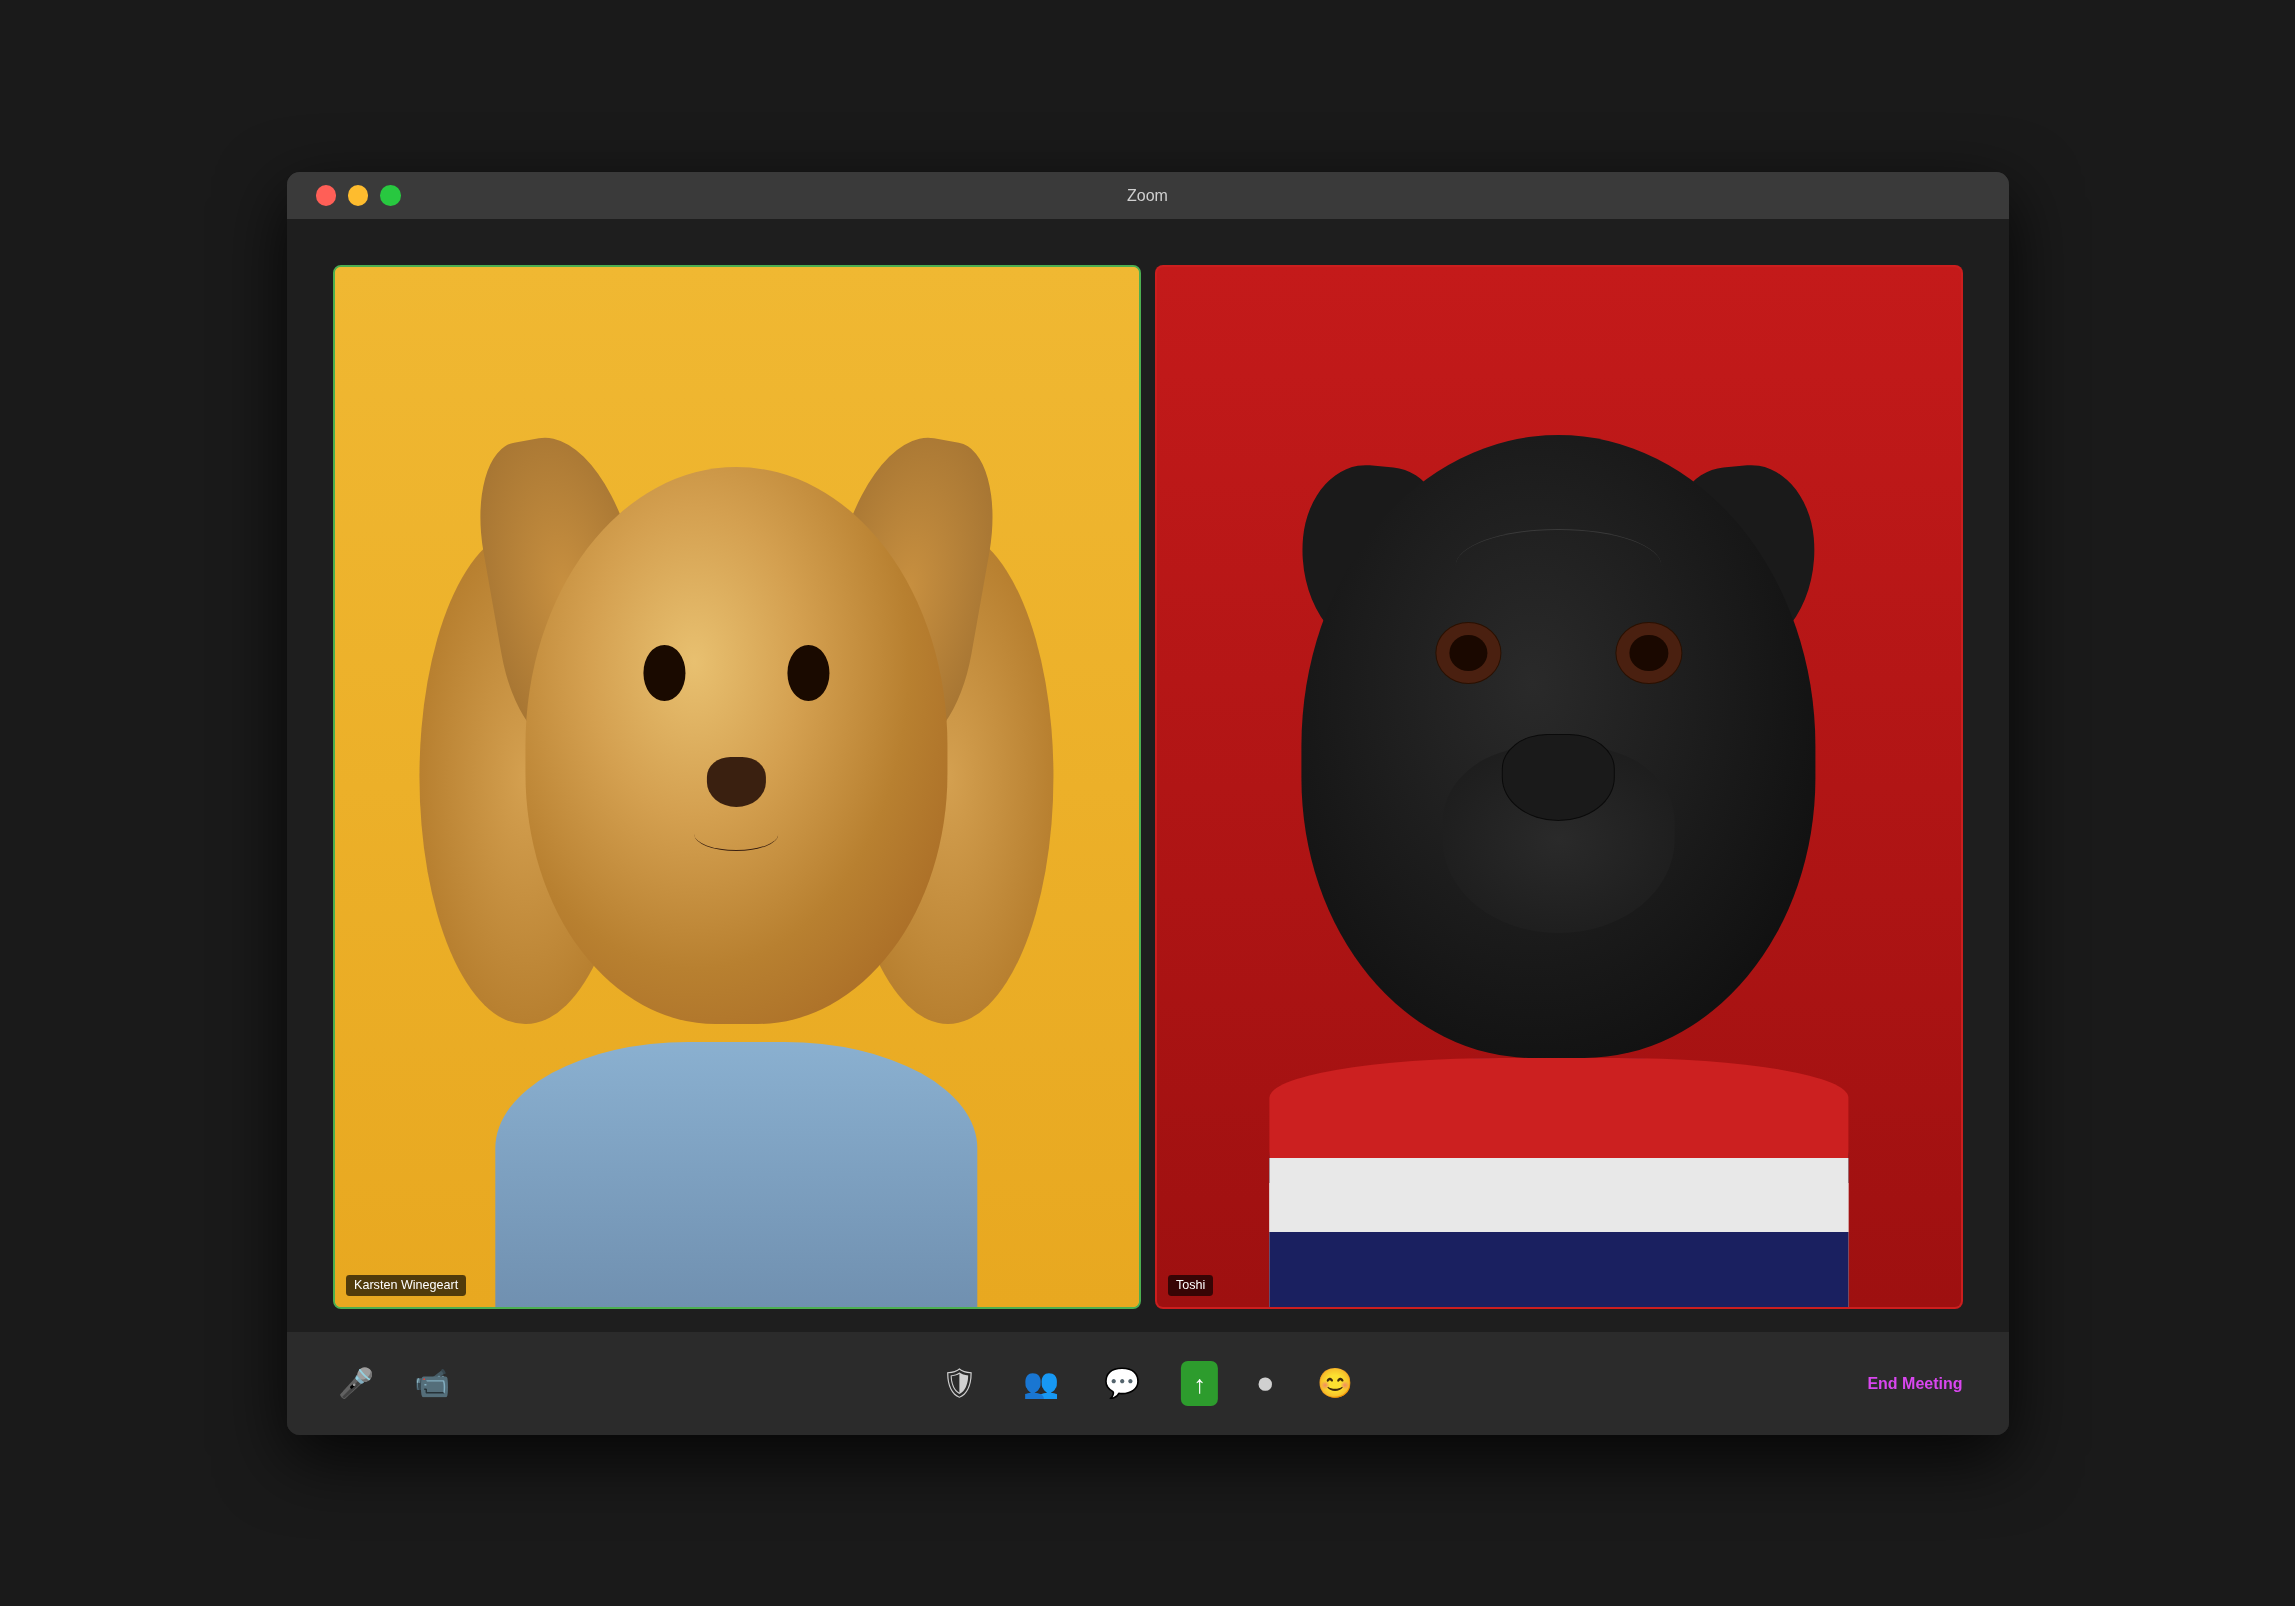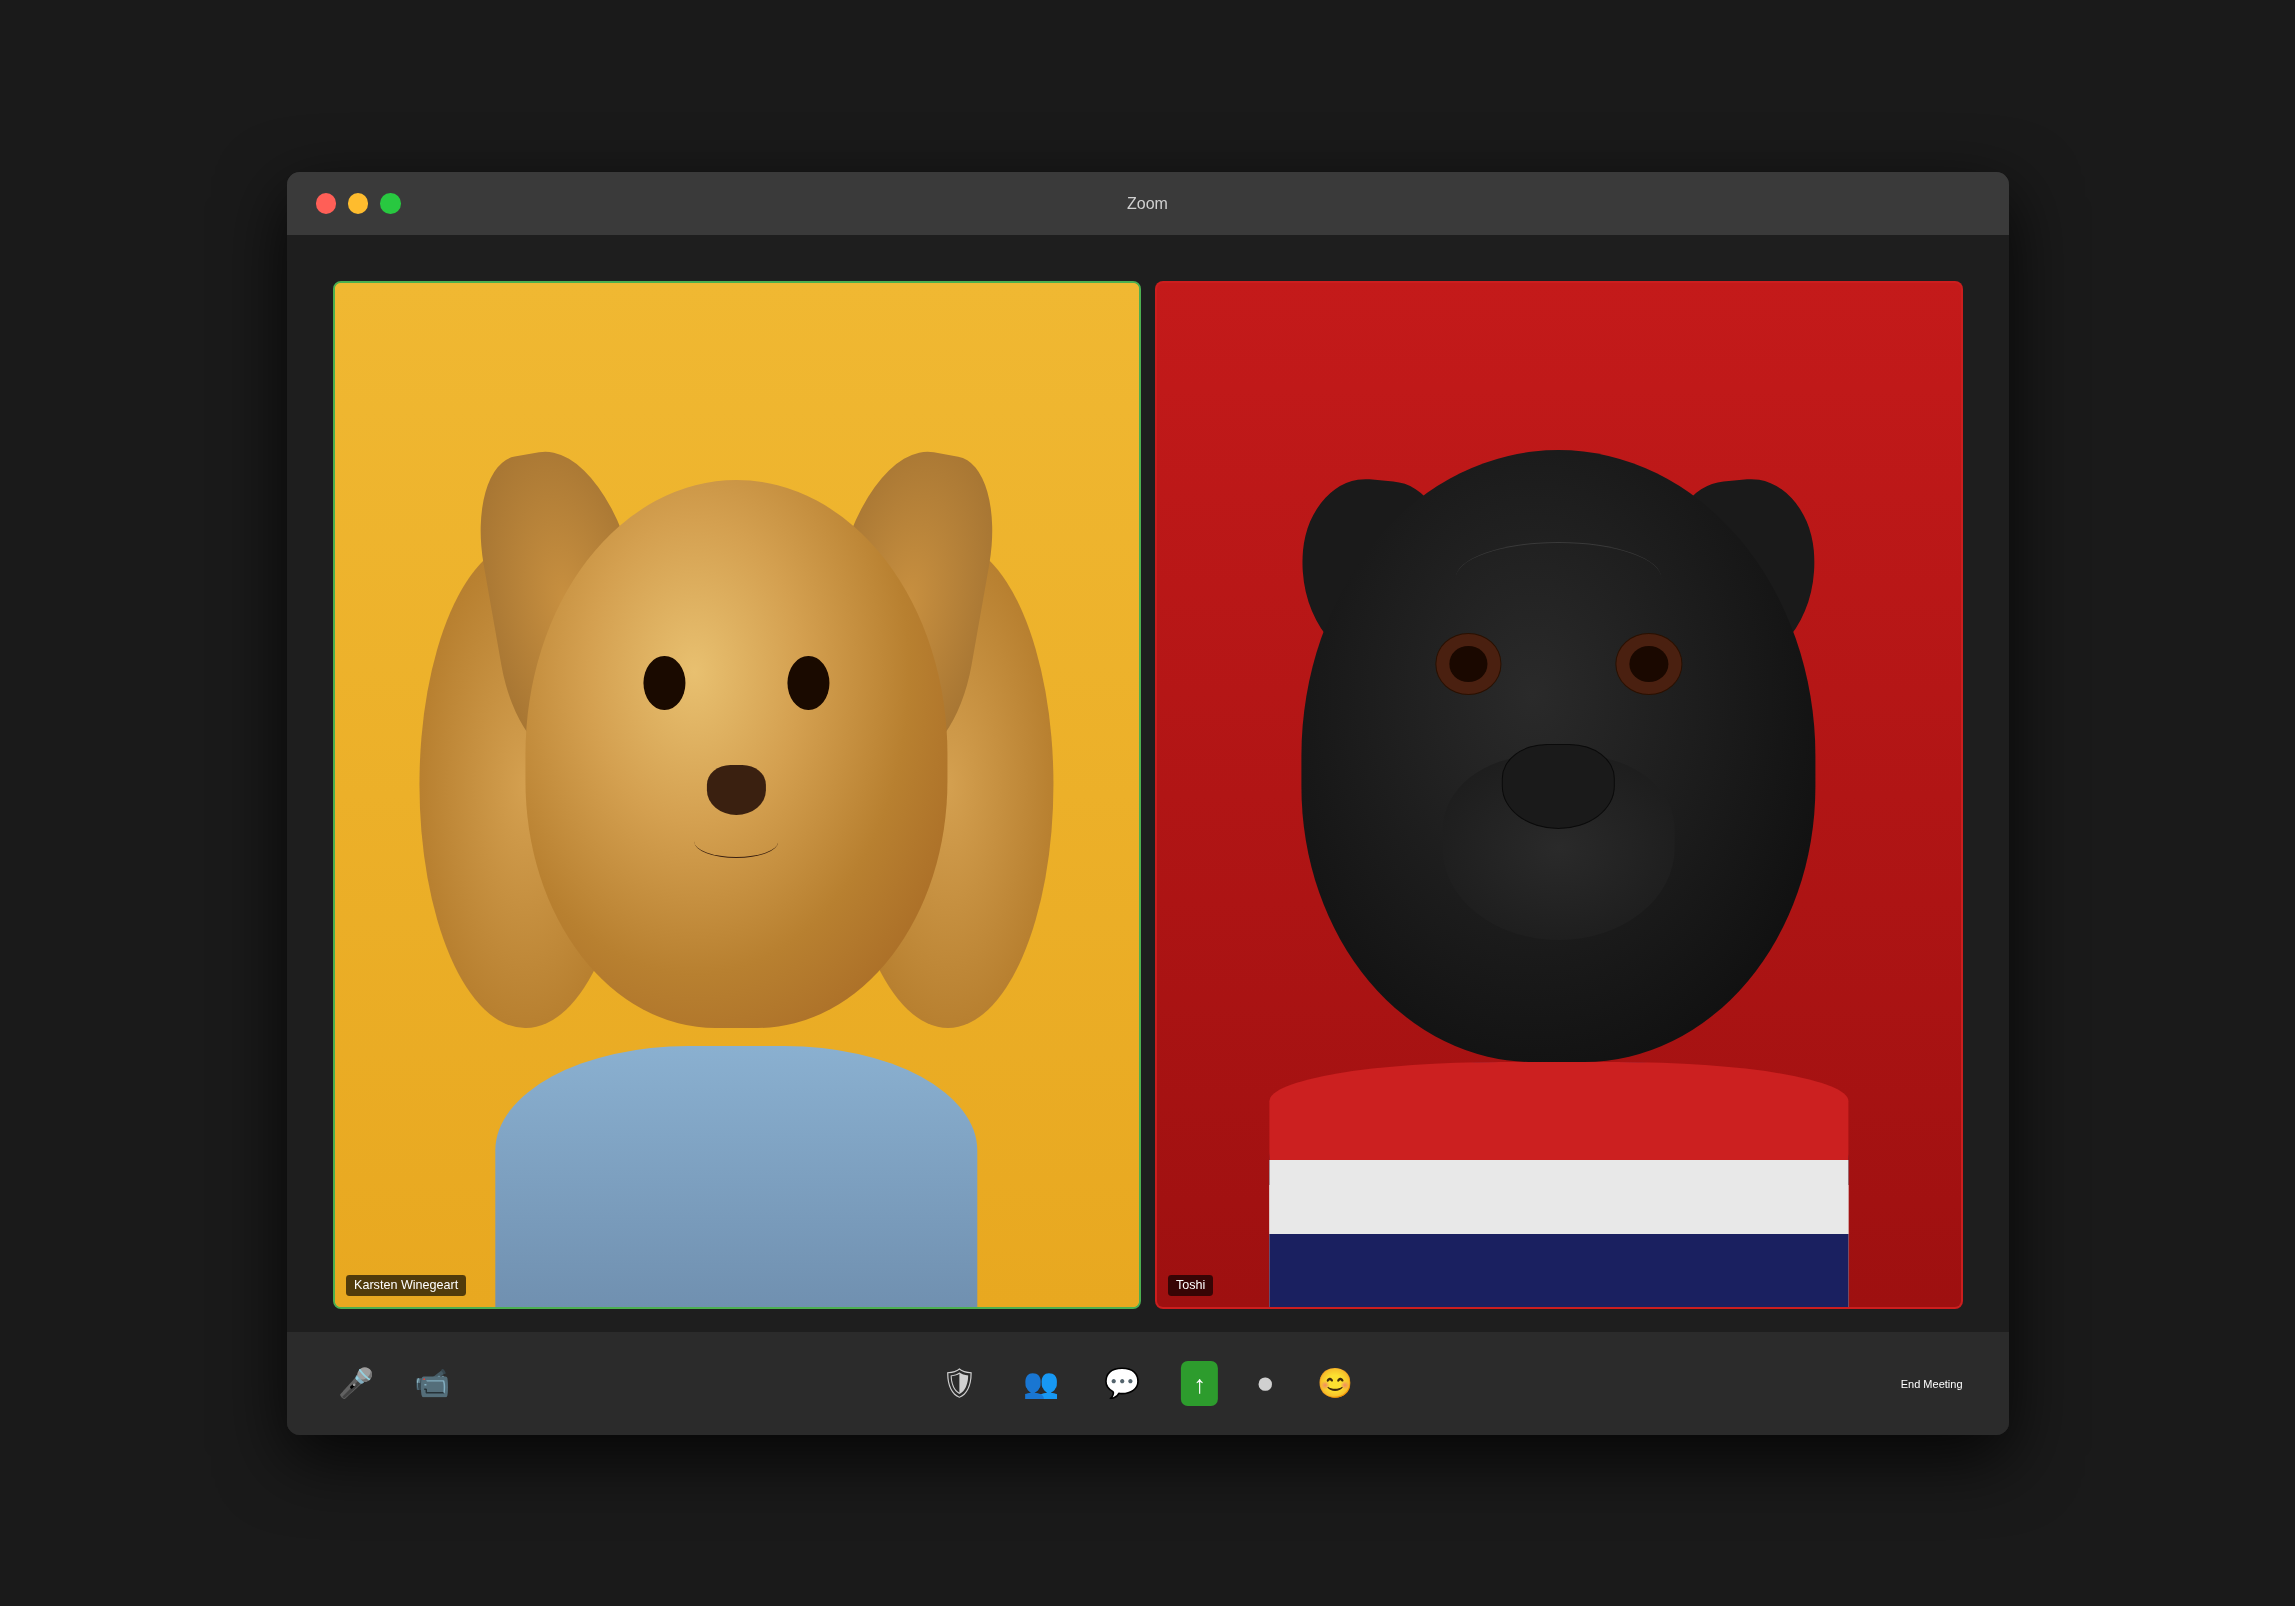--- a/index.html
+++ b/index.html
@@ -20,21 +20,21 @@
       background: #2b2b2b;
       border-radius: 12.6px;
       overflow: hidden;
       display: flex;
       flex-direction: column;
       box-shadow: 0 23px 69px rgba(0,0,0,0.8);
     }
 
     .titlebar {
       background: #3a3a3a;
-      height: 63px;
+      height: 47px;
       display: flex;
       align-items: center;
       padding: 0 29px;
       flex-shrink: 0;
       position: relative;
     }
 
     .traffic-lights {
       display: flex;
       gap: 11.5px;
@@ -198,23 +198,23 @@
       background: #2d9c2d;
       border-radius: 6.9px;
       padding: 8px 12.6px;
     }
 
     .share-btn .tool-icon {
       color: white;
     }
 
     .end-meeting-btn {
-      color: #ffffff;
-      font-size: 11px;
-      font-weight: 400;
+      color: #d946ef;
+      font-size: 16px;
+      font-weight: 700;
       cursor: pointer;
       background: none;
       border: none;
       white-space: nowrap;
     }
 
     
     .dog-karsten-body {
       position: absolute;
       bottom: 0;

